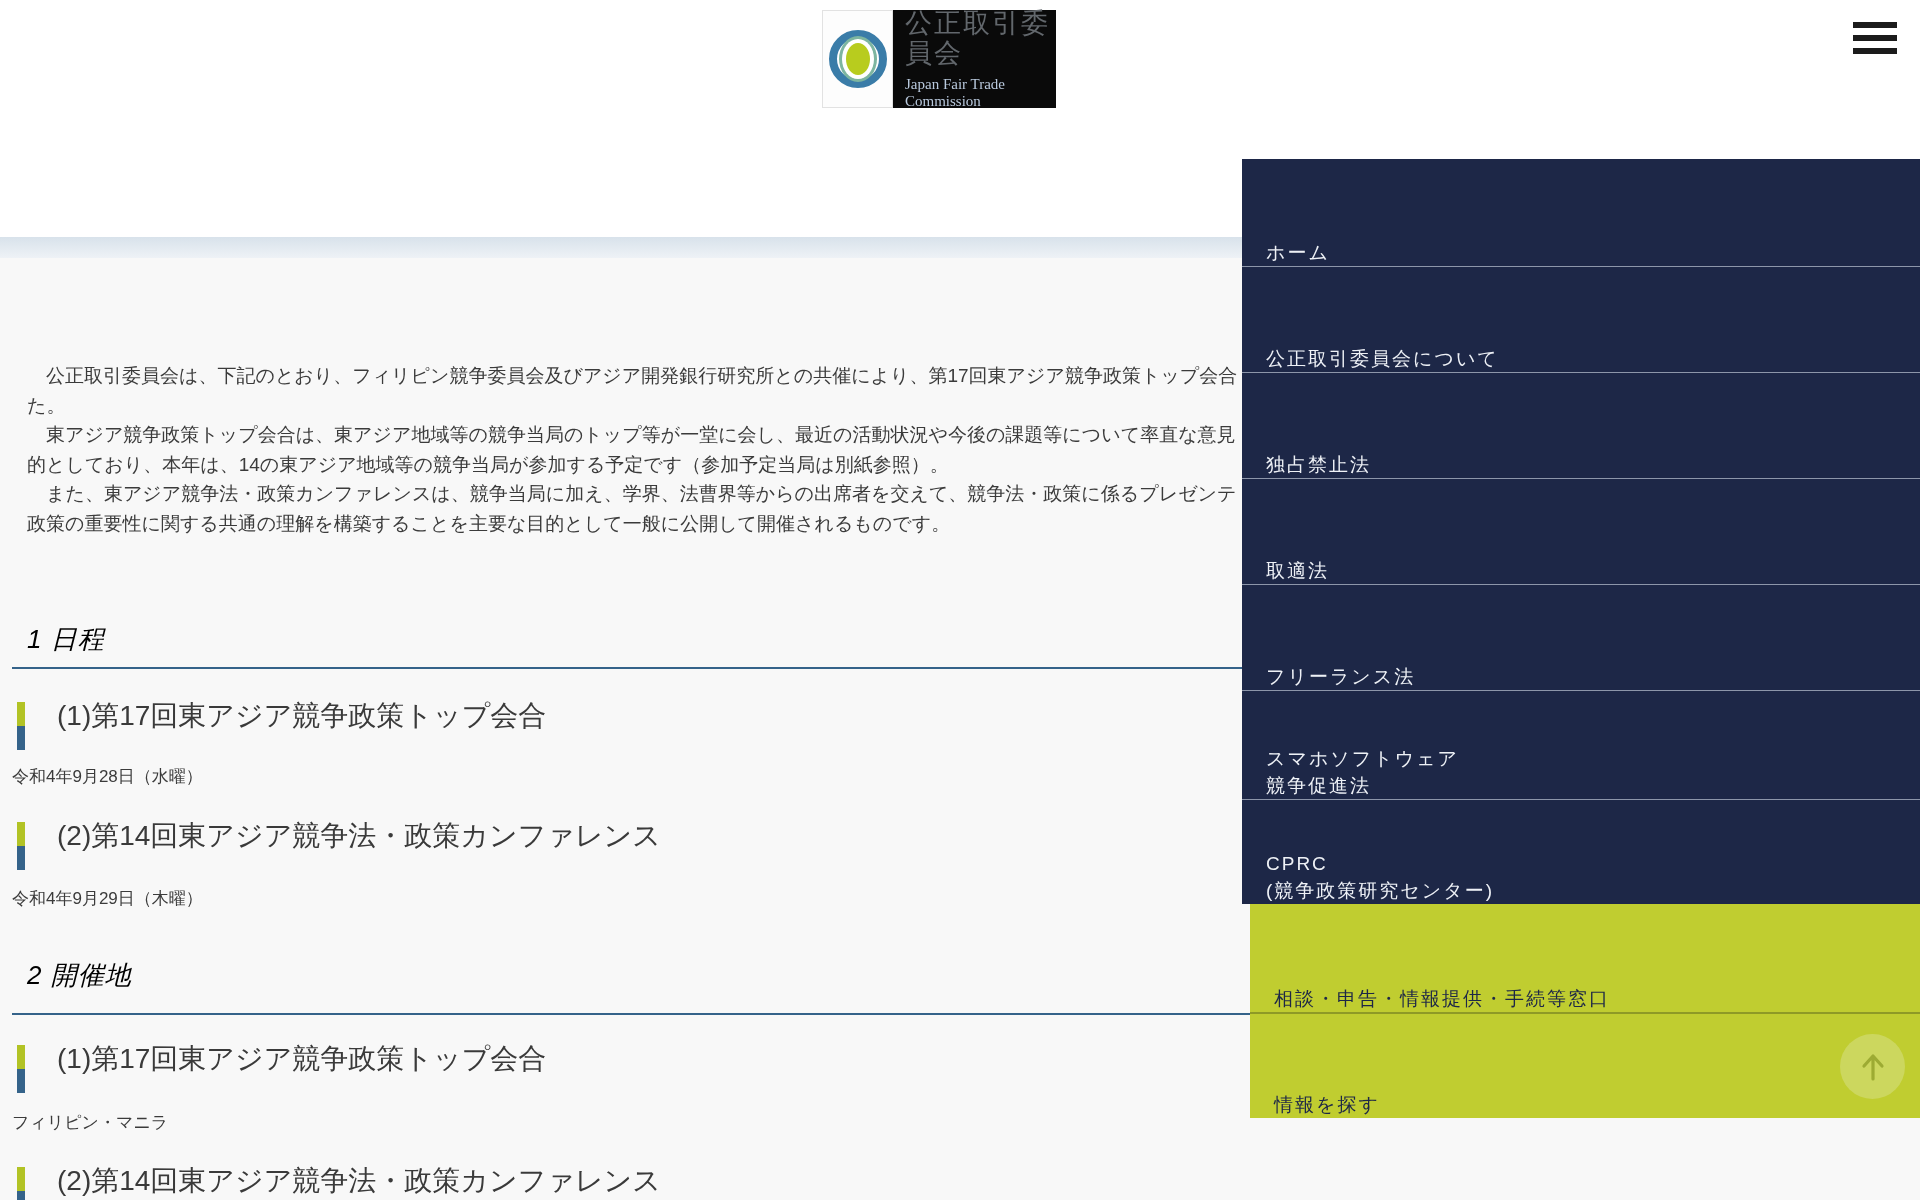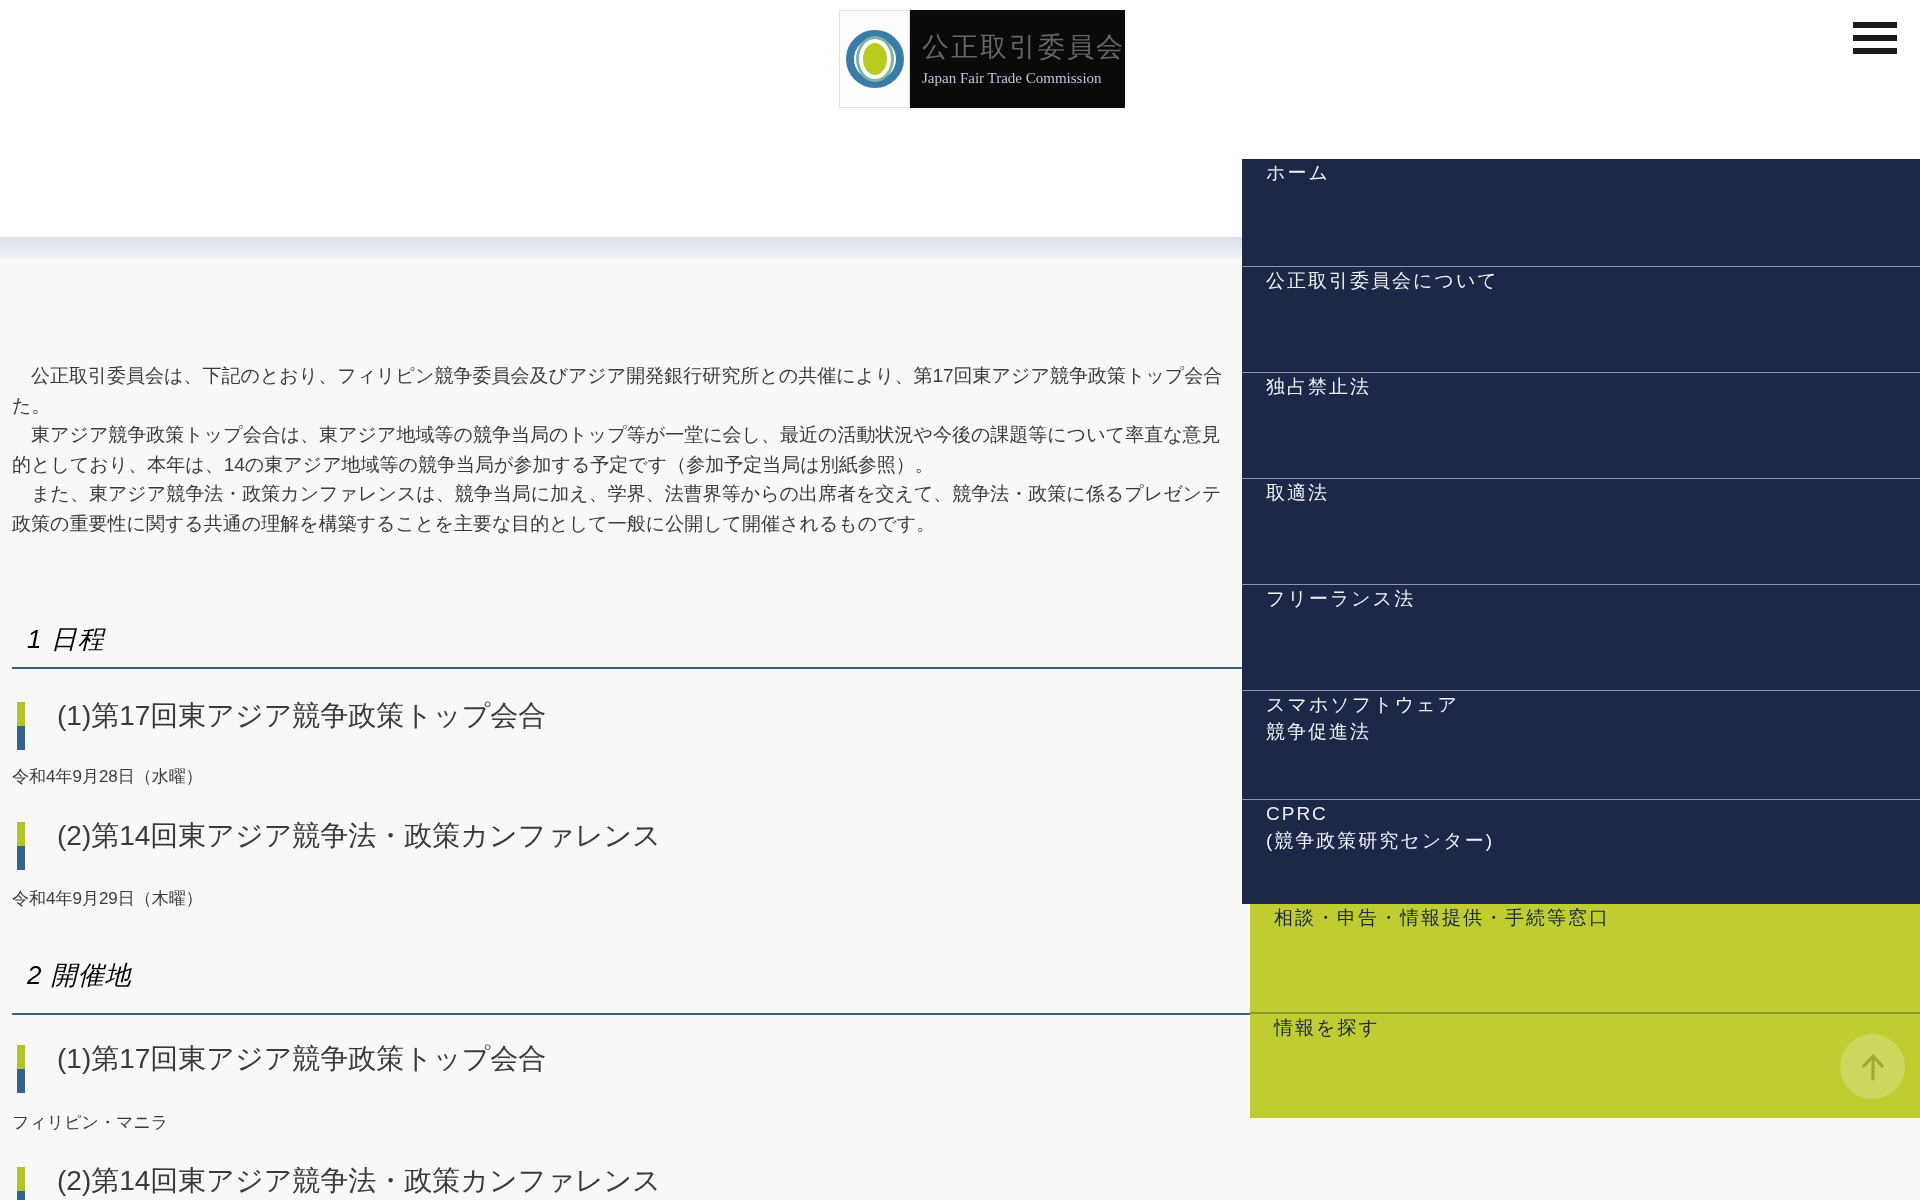--- a/index.html
+++ b/index.html
@@ -8,53 +8,53 @@
     font-family:"Liberation Sans","DejaVu Sans",sans-serif;
     -webkit-font-smoothing:antialiased;
   }
   #stage{position:relative;width:1920px;height:1200px;background:#ffffff;}
 
   
   .header-band{position:absolute;left:0;top:237px;width:1920px;height:21px;
     background:linear-gradient(to bottom,#d8e2eb,#eef2f6);}
   .content-bg{position:absolute;left:0;top:258px;width:1920px;height:942px;background:#f8f8f8;}
 
-  .logo{position:absolute;left:839px;top:10px;width:286px;height:98px;display:flex;cursor:pointer;align-items:flex-end;}
+  .logo{position:absolute;left:822px;top:10px;width:234px;height:98px;display:flex;cursor:pointer;align-items:flex-end;}
   .logo-emblem-box{width:71px;height:98px;background:#fdfdfd;display:flex;align-items:center;justify-content:center;box-sizing:border-box;border:1px solid #e2e2e2;}
   .emblem{width:58px;height:58px;border-radius:50%;border:8px solid #3a7ca8;background:#ffffff;
     display:flex;align-items:center;justify-content:center;box-sizing:border-box;}
   .emblem-core{width:24px;height:32px;border-radius:50%;background:#b8cc1e;box-shadow:0 0 0 4px #ffffff,0 0 0 7px #7db5a0;}
   .logo-text-box{flex:1;height:98px;background:#0a0a0a;display:flex;flex-direction:column;justify-content:center;padding-left:12px;box-sizing:border-box;}
   .logo-jp{font-size:27px;color:#62676c;letter-spacing:2px;line-height:30px;}
   .logo-en{font-family:"Liberation Serif","DejaVu Serif",serif;font-size:15px;color:#b9c9dd;margin-top:8px;}
 
   .hamburger{position:absolute;left:1853px;top:18px;width:44px;height:40px;cursor:pointer;}
   .hamburger .bar{position:absolute;left:0;width:44px;height:6px;background:#1b1b1b;}
   .hamburger .b1{top:4px;} .hamburger .b2{top:17px;} .hamburger .b3{top:30px;}
 
   
   .paragraphs{position:absolute;left:12px;top:361px;width:1900px;color:#3b3b3b;
     font-size:19px;line-height:29.5px;}
-  .p-line{white-space:pre;}
+  .p-line{white-space:pre;margin-left:15px;}
 
   .section-heading{position:absolute;left:27px;color:#000000;font-size:26px;letter-spacing:1px;white-space:pre;font-style:italic;}
   .hr-blue{position:absolute;left:12px;width:1896px;height:2px;background:#35638a;}
 
   .list-item{position:absolute;left:17px;display:flex;}
   .marker{width:8px;height:48px;display:flex;flex-direction:column;flex:none;}
   .marker .m-top{height:24px;background:#b2c325;}
   .marker .m-bot{height:24px;background:#35638a;}
   .item-title{margin-left:32px;font-size:28px;color:#3a3a3a;line-height:28px;white-space:pre;}
 
   .item-detail{position:absolute;left:12px;font-size:17px;color:#3b3b3b;white-space:pre;}
 
   
   .menu-panel{position:absolute;left:1242px;top:159px;width:678px;height:1041px;overflow:hidden;
     display:flex;flex-direction:column;}
-  .menu-row{box-sizing:border-box;display:flex;flex-direction:column;justify-content:flex-start;
+  .menu-row{box-sizing:border-box;display:flex;flex-direction:column;justify-content:flex-end;
     padding-left:24px;cursor:pointer;flex:none;}
   .menu-row.navy{background:#1d2747;color:#eef1f6;}
   .menu-row.navy + .menu-row.navy{border-top:1px solid #8d96aa;}
   .menu-row.yellow{background:#c0cd30;color:#1d2747;margin-left:8px;}
   .menu-row.yellow + .menu-row.yellow{border-top:2px solid #8e9a26;}
   .menu-line{font-size:19px;letter-spacing:2px;line-height:27px;white-space:pre;}
   .menu-line:empty{display:none;}
 
   .scroll-top{position:absolute;left:1840px;top:1034px;width:65px;height:65px;border-radius:50%;
     background:#ccd75e;display:flex;align-items:center;justify-content:center;cursor:pointer;}

